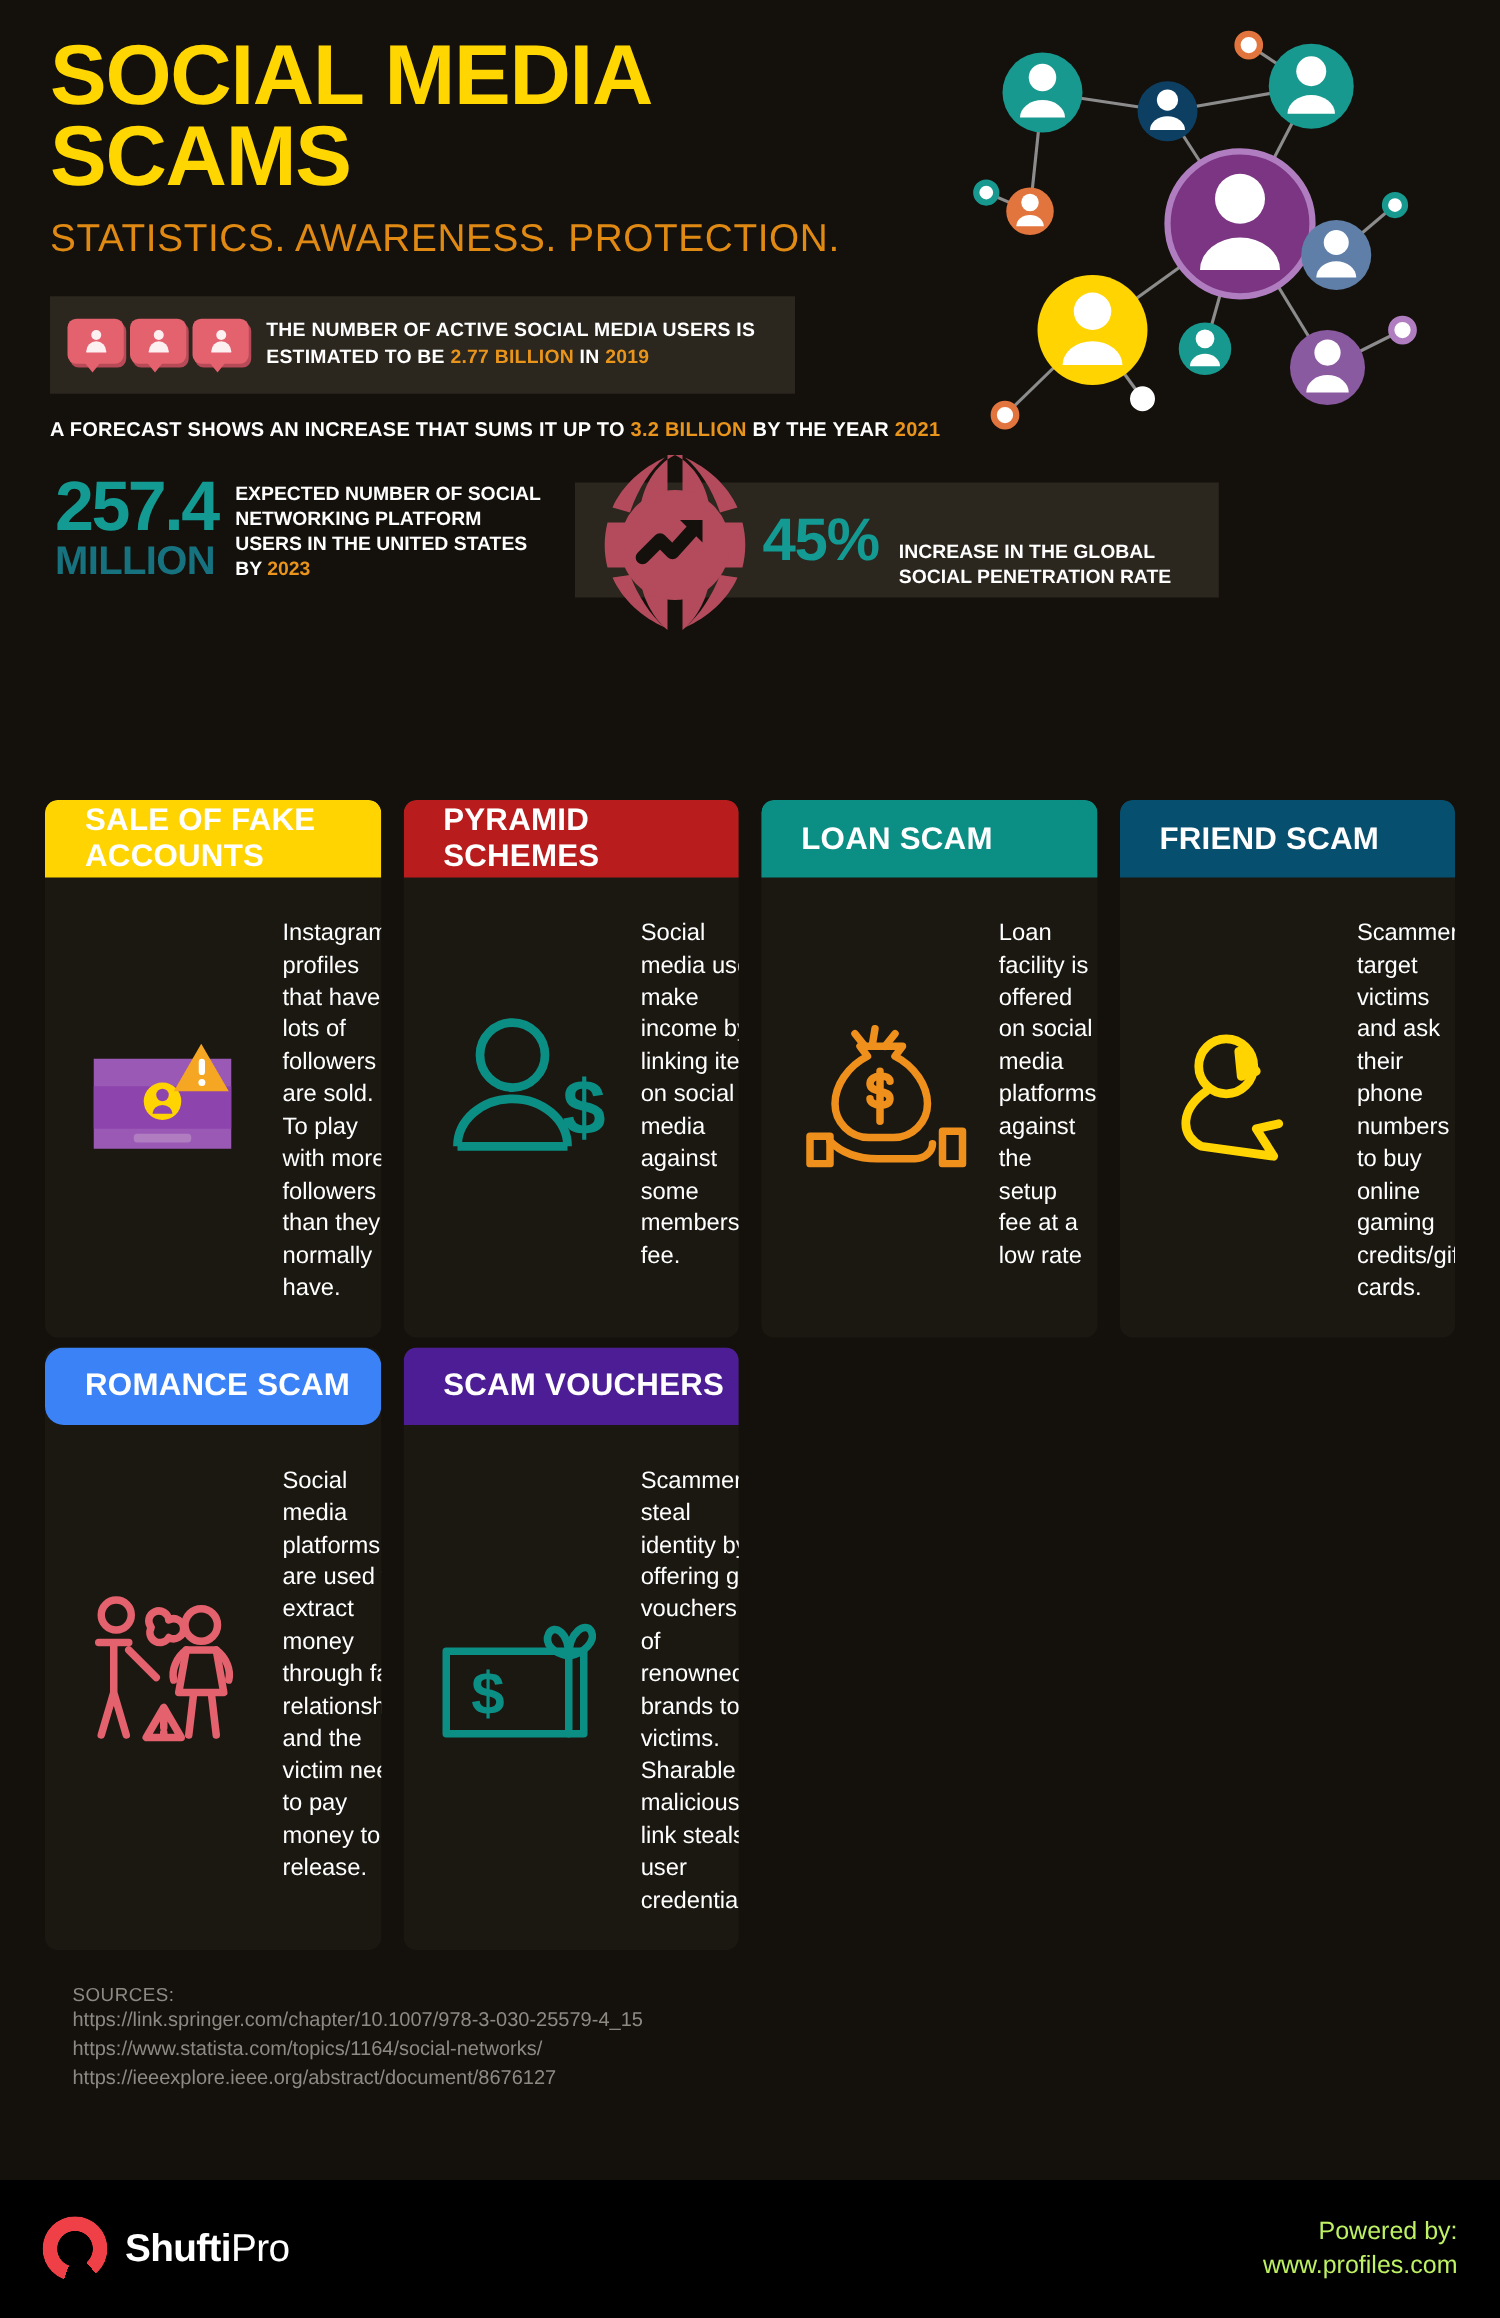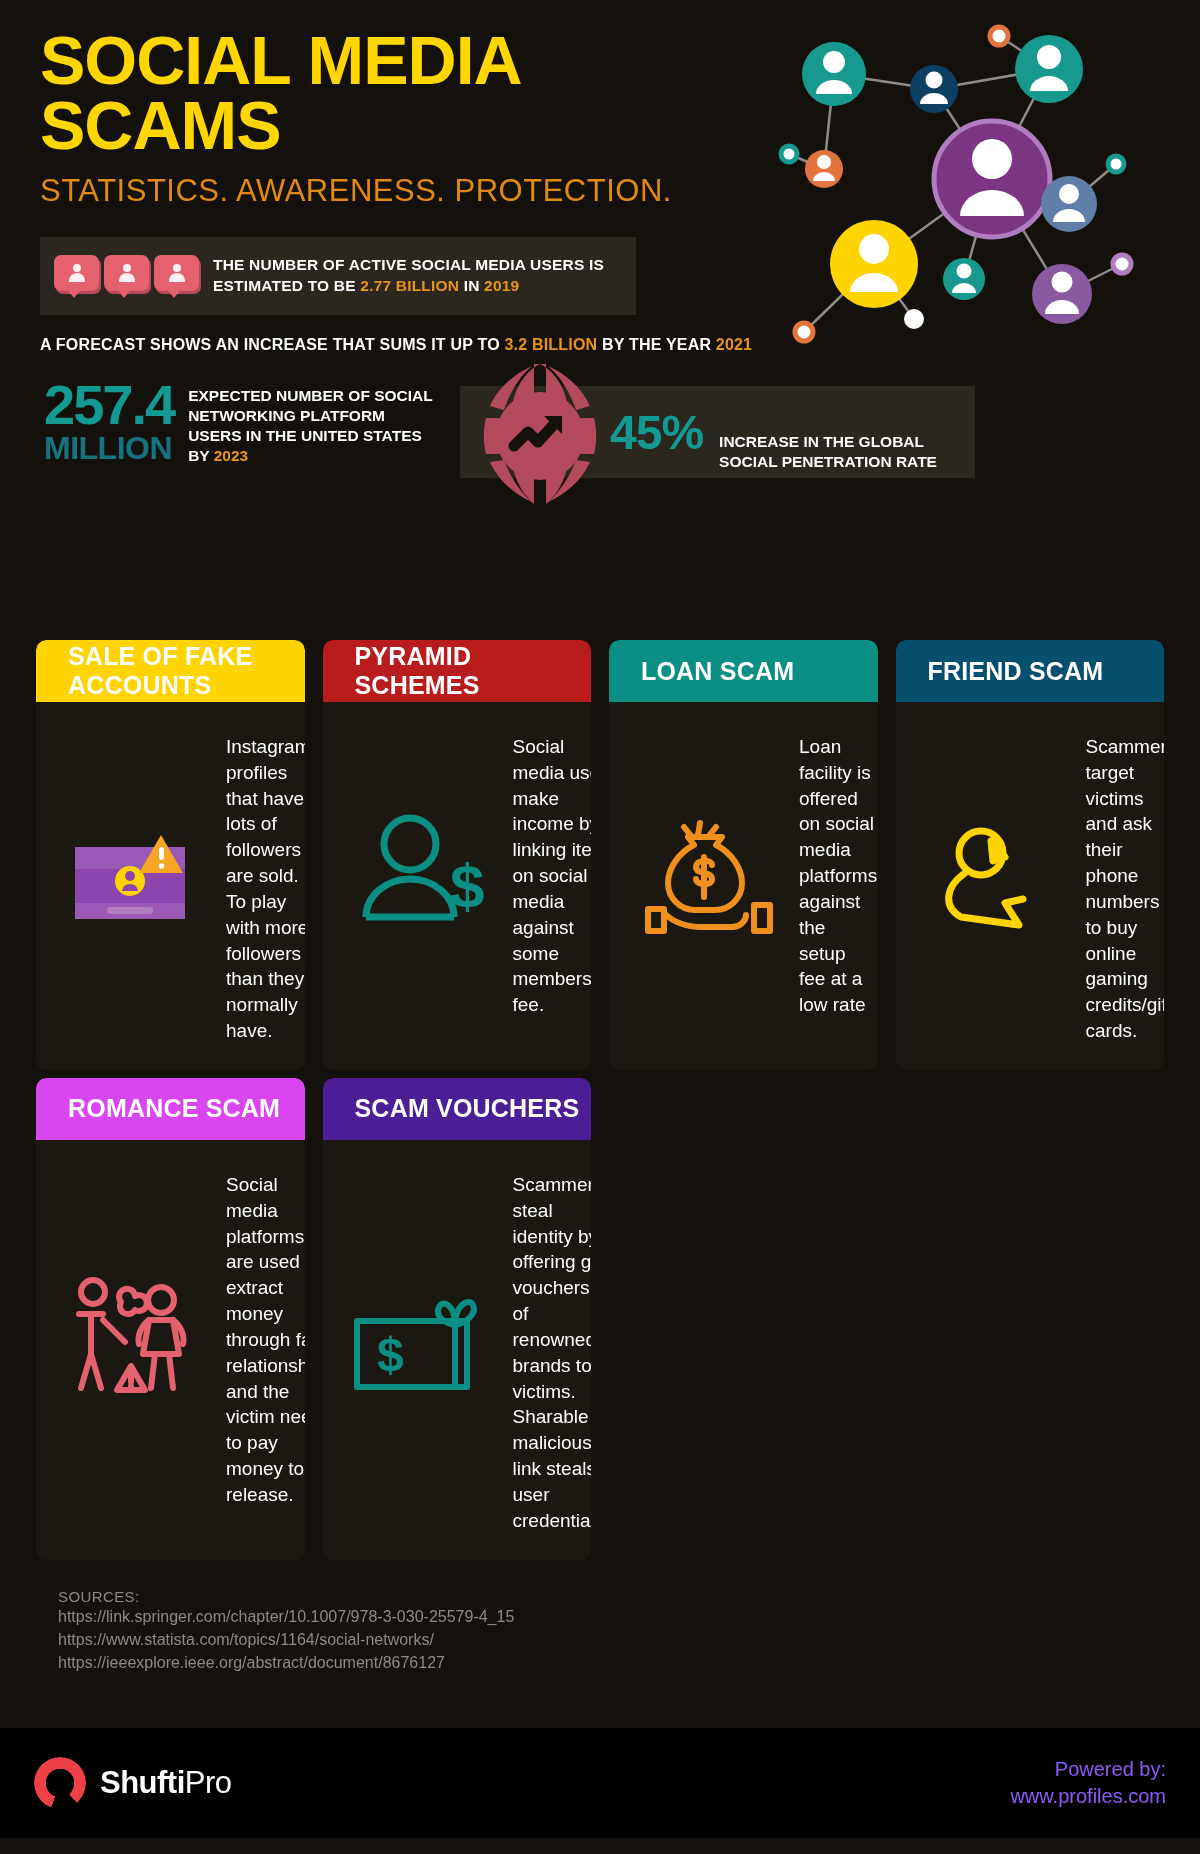--- a/index.html
+++ b/index.html
@@ -83,51 +83,51 @@
   .card-head {
     height: 62px; display:flex; align-items:center; padding-left: 32px;
     border-radius: 10px 10px 0 0;
   }
   .card-head span { color:#fff; font-size:25px; font-weight:bold; letter-spacing:0.2px; }
   .card-head.yellow { background:#ffd400; }
   .card-head.yellow span { color:#fff; }
   .card-head.orange { background:#b91c1c; }
   .card-head.teal   { background:#0b8f85; }
   .card-head.blue   { background:#074f6e; }
-  .card-head.violet { background:#d946ef; }
+  .card-head.violet { background:#3b82f6;border-radius:15px; }
   .card-head.purple { background:#4c1d95; }
   .card-body {
     display:flex; align-items:center; gap:16px; padding: 22px 24px 26px 24px;
     min-height: 150px;
   }
   .card-icon { flex: 0 0 150px; height: 120px; display:flex; align-items:center; justify-content:center; }
   .card-text { color:#fff; font-size:19px; line-height:1.36;margin-top:10px; }
   .card.tall .card-body { min-height: 172px; }
 
   
   .sources { padding: 28px 0 0 58px; }
   .sources .lbl { color:#8d8a84; font-size:15px; letter-spacing:0.4px; }
   .sources .url { color:#8d8a84; font-size:16px; line-height:1.45; }
 
   
   .footer {
-    position:absolute; bottom:16px; left:0; width:1200px; height:110px;
+    position:absolute; bottom:0; left:0; width:1200px; height:110px;
     background:#000; display:flex; align-items:center; justify-content:space-between;
     padding: 0 34px;
   }
   .brand { display:flex; align-items:center; gap:14px; }
   .brand-mark {
     width:52px; height:52px; border-radius:50%;
     background: conic-gradient(from 200deg, #ef4048 0deg 300deg, transparent 300deg 360deg);
     -webkit-mask: radial-gradient(circle, transparent 0 14px, #000 14.5px);
             mask: radial-gradient(circle, transparent 0 14px, #000 14.5px);
   }
   .brand-name { font-size:31px; font-weight:bold; color:#fff; letter-spacing:-0.5px; }
   .brand-name .pro { font-weight:400; }
-  .powered { color:#8b5cf6; font-size:20px; line-height:1.35; text-align:right; }
+  .powered { color:#bef264; font-size:20px; line-height:1.35; text-align:right; }
 </style>
 </head>
 <body>
 
 <div class="page">
 
   <div class="header">
 
     <div class="network">
       <svg viewBox="0 0 420 360" width="420" height="360">

